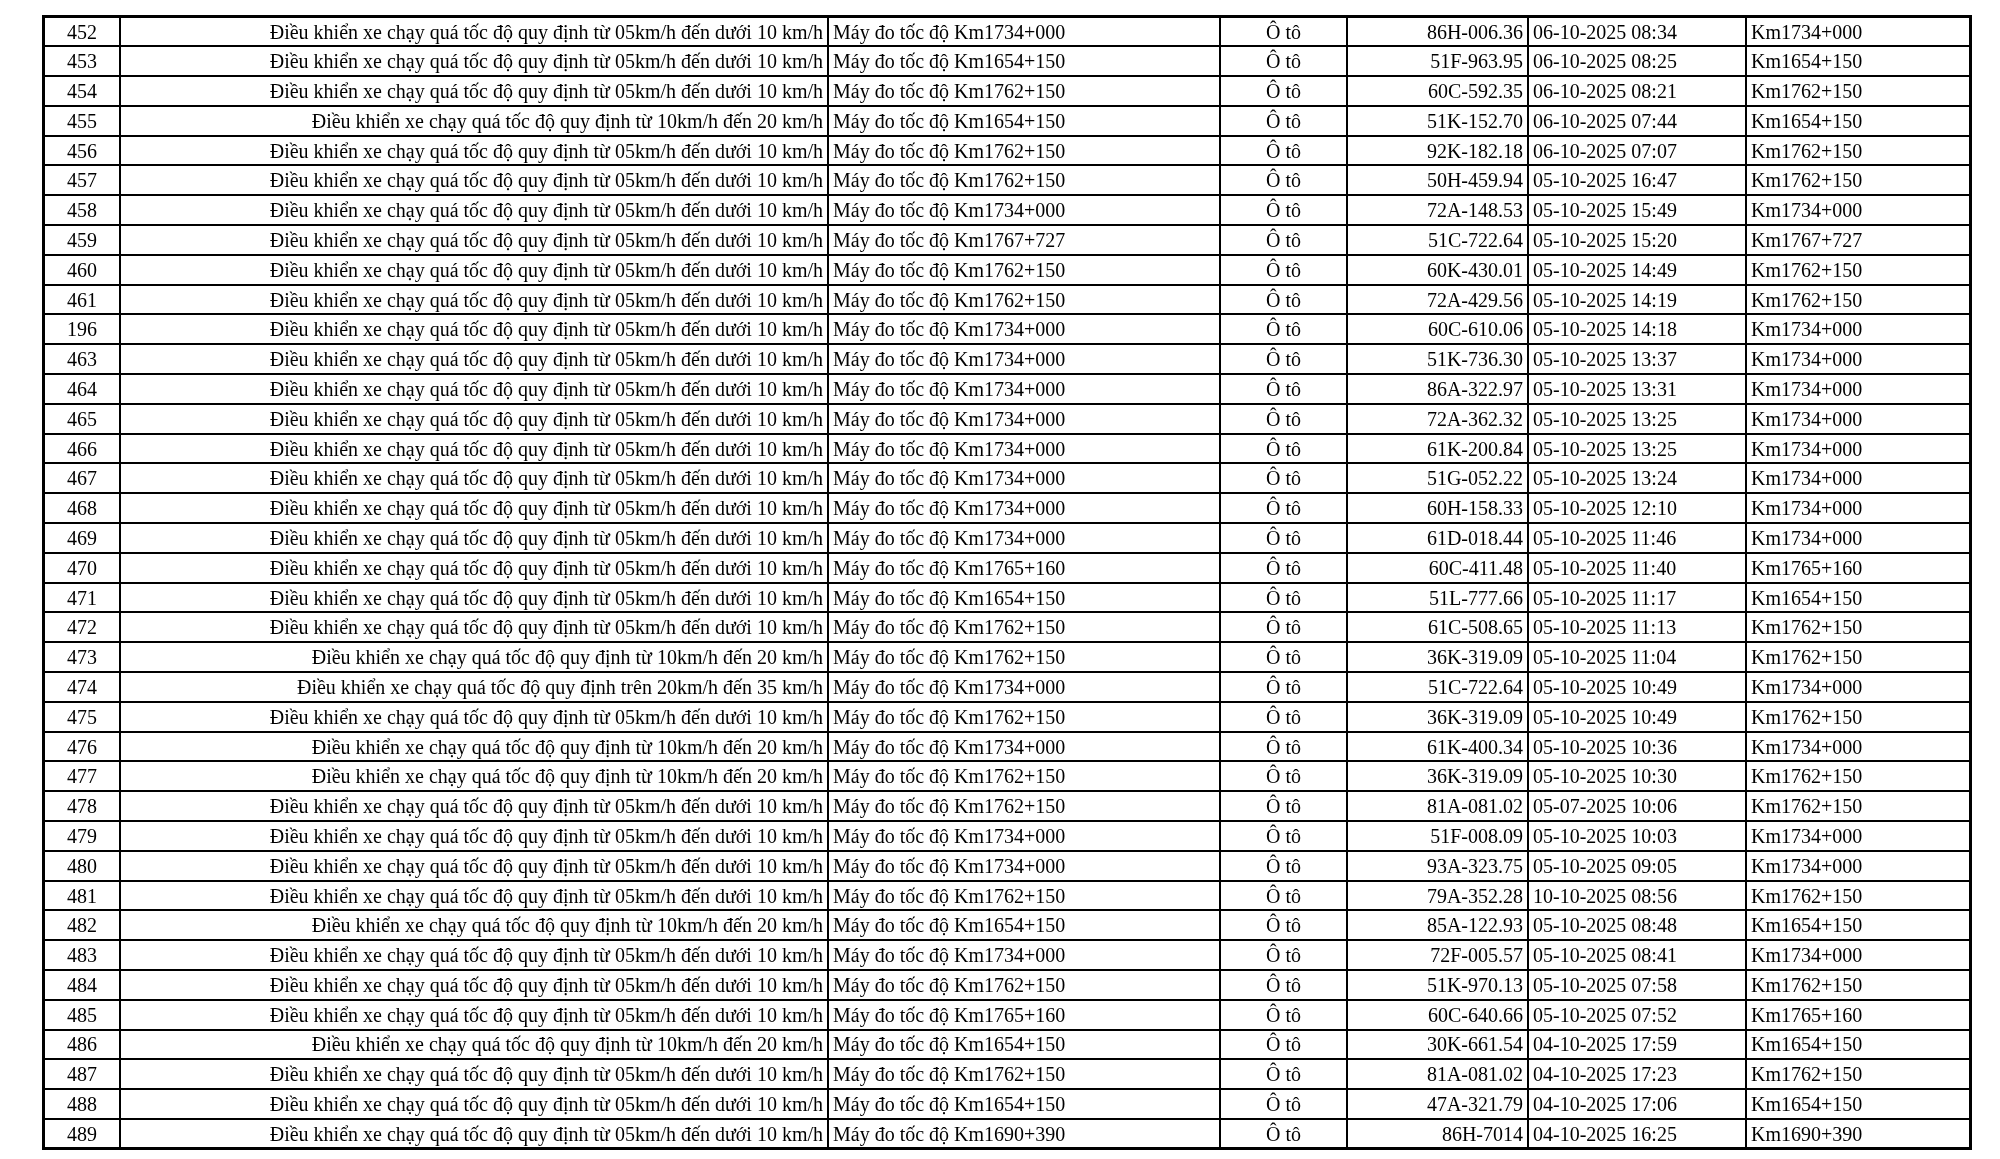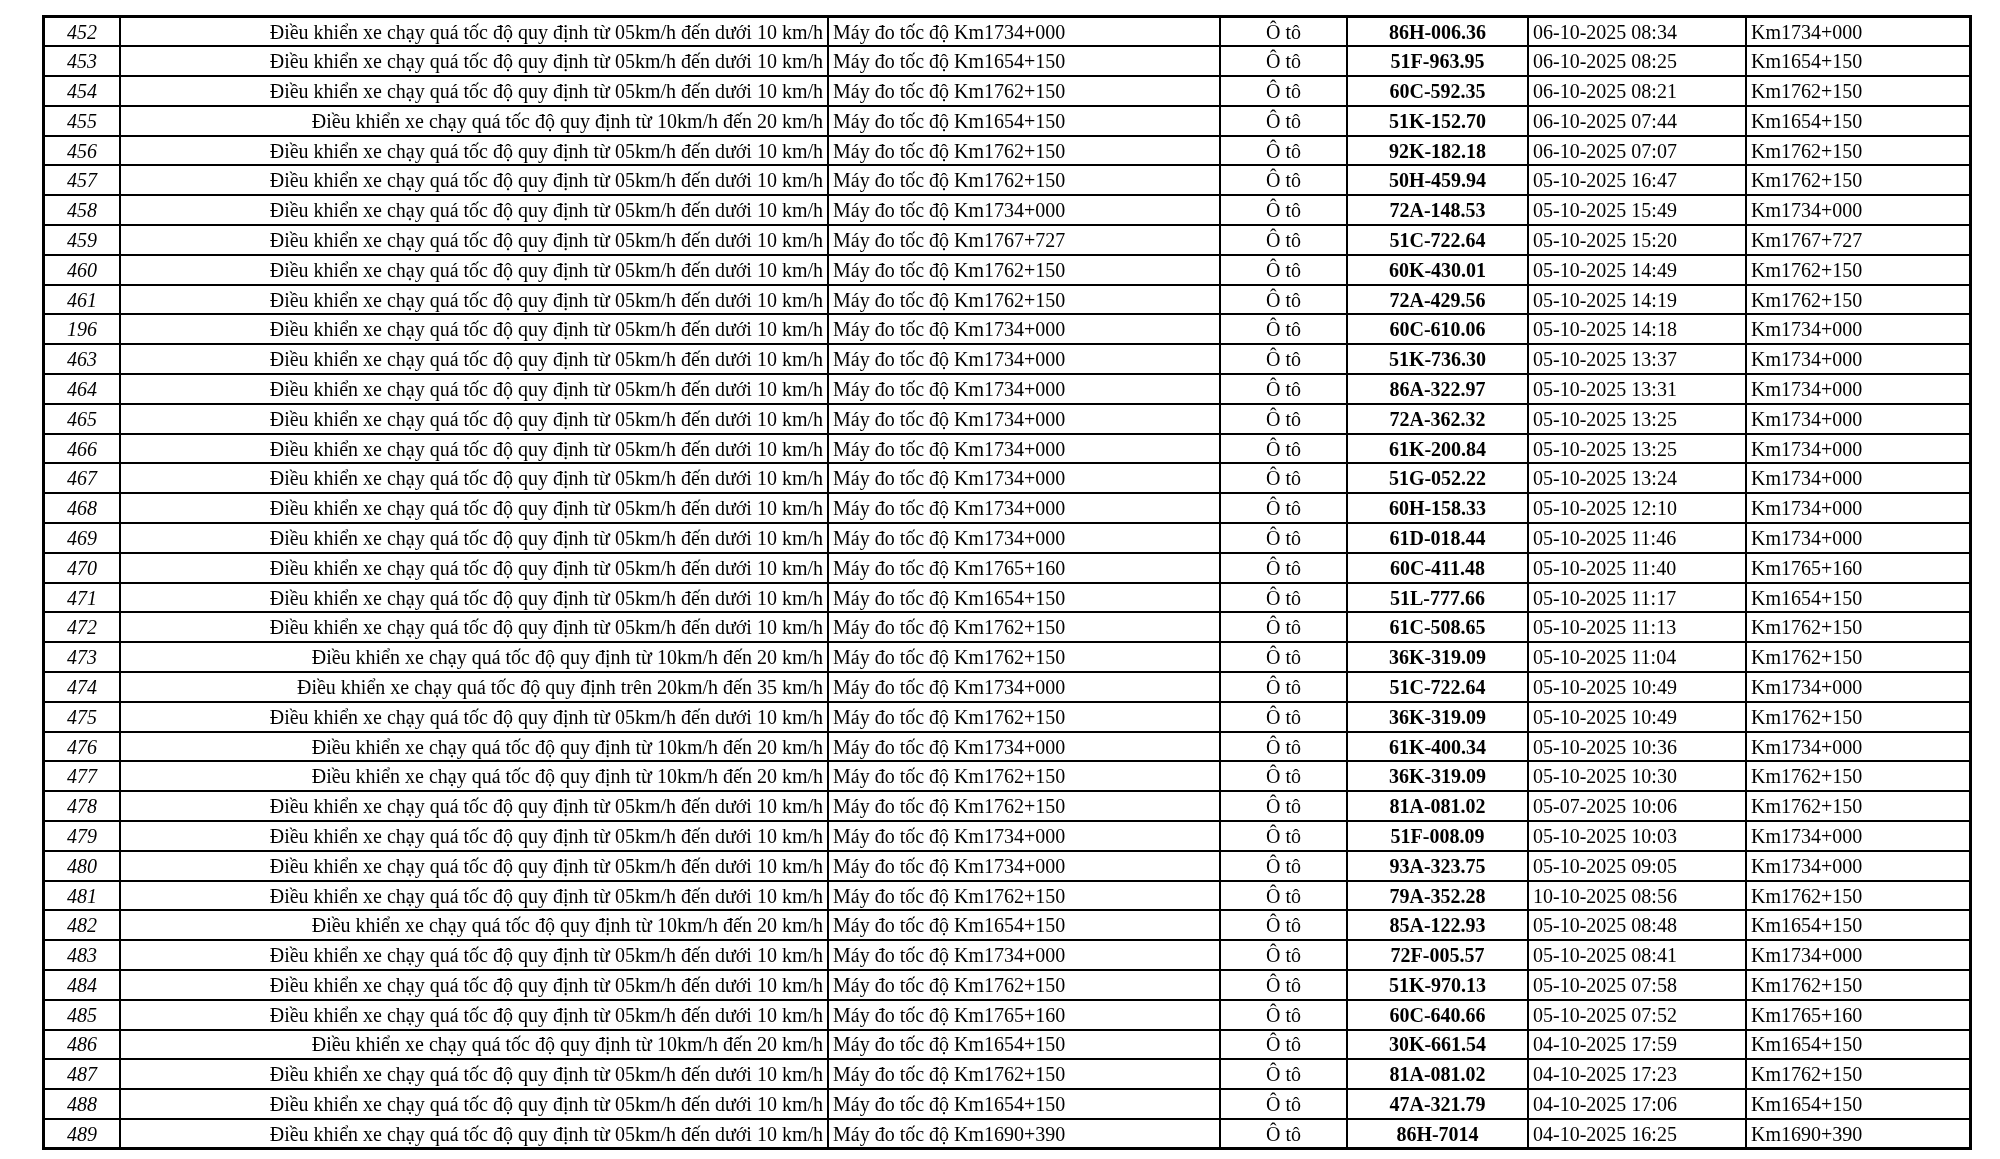--- a/index.html
+++ b/index.html
@@ -29,25 +29,25 @@
     font-family: "Liberation Serif", "DejaVu Serif", serif;
     font-size: 20px;
     line-height: 1;
     color: #000000;
     padding: 0 4px;
     white-space: nowrap;
     overflow: hidden;
     vertical-align: middle;
   }
   tr.vrow { height: 29.8px; }
-  td.c-no       { width: 66px;  text-align: center; font-style: italic; }
+  td.c-no       { width: 66px;  text-align: center; }
   td.c-violation{ width: 698px; text-align: right; }
   td.c-device   { width: 382px; text-align: left; margin-top: 16px; }
   td.c-vehicle  { width: 117px; text-align: center; border-radius: 9px; }
-  td.c-plate    { width: 171px; text-align: center; font-weight: bold; }
+  td.c-plate    { width: 171px; text-align: right; font-weight: normal; }
   td.c-datetime { width: 208px; text-align: left; padding-left: 3px; border-radius: 12px; }
   td.c-location { width: 214px; text-align: left; }
 </style>
 </head>
 <body>
 
 <div class="page">
   <table class="violations">
     <tbody id="violations-tbody">
         <tr class="vrow">

